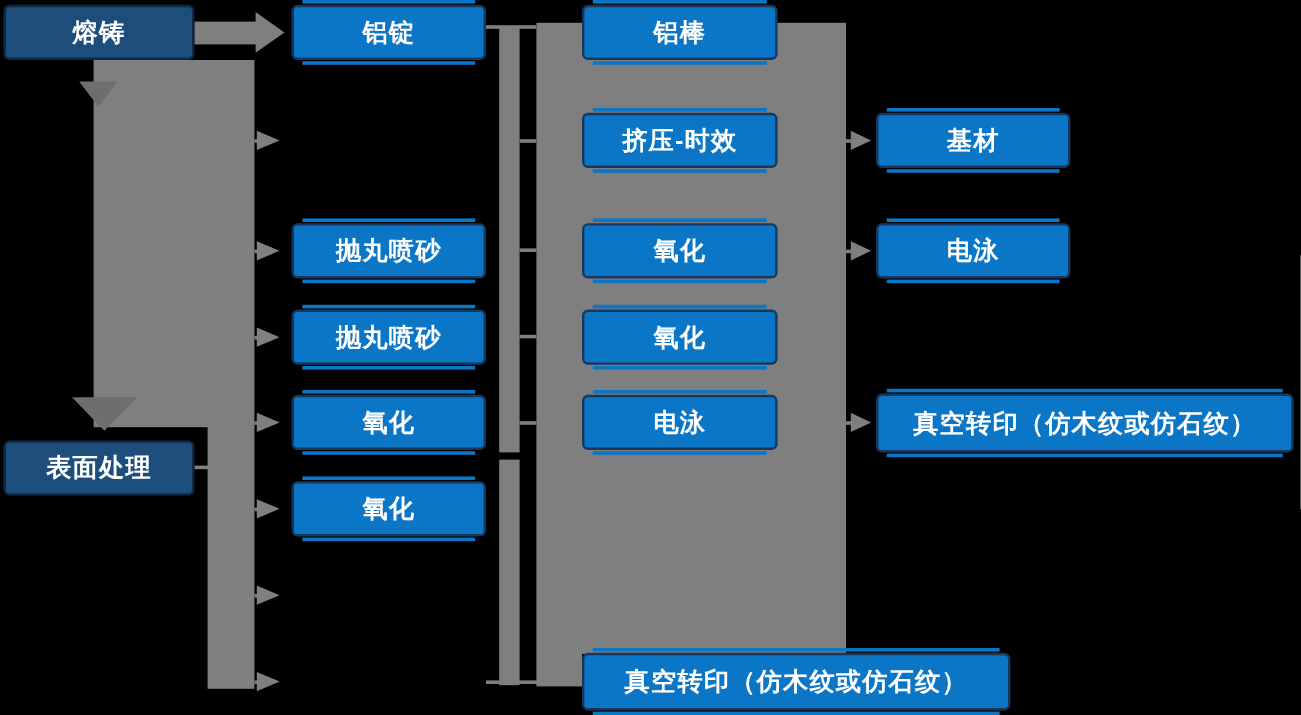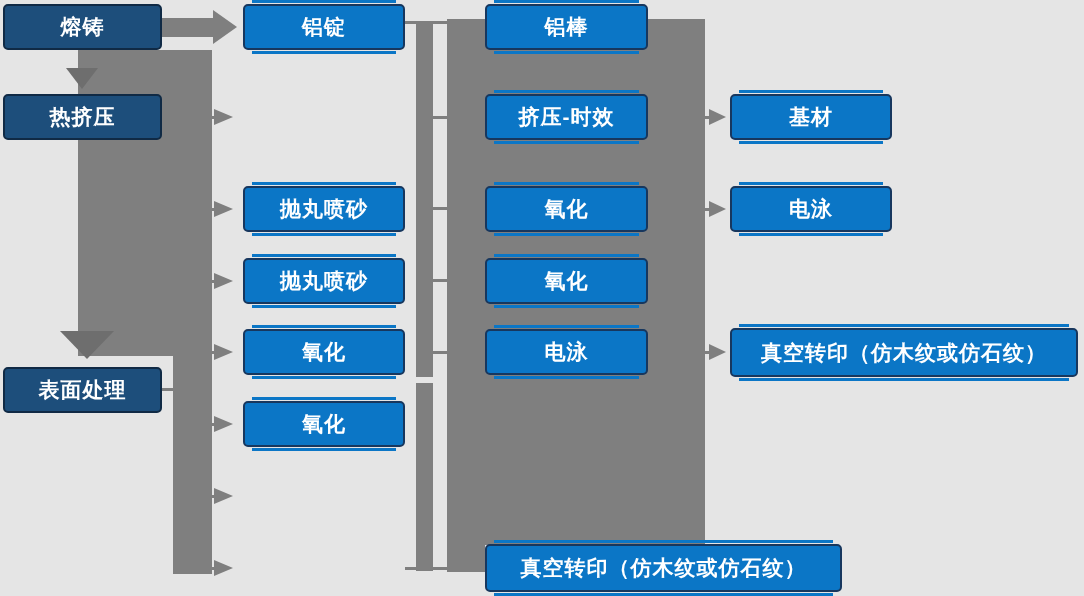--- a/index.html
+++ b/index.html
@@ -1,19 +1,19 @@
 <!DOCTYPE html>
 <html><head>
 <meta charset="utf-8">
 <style>
   html,body{margin:0;padding:0;background:#ffffff;}
   .canvas{
     position:relative;
     width:1084px;height:596px;
-    background:#e5e5e5;
+    background:#000000;
     overflow:hidden;
     font-family:"Liberation Sans","DejaVu Sans",sans-serif;
   }
   .layer{position:absolute;left:0;top:0;width:100%;height:100%;}
   #connector-layer{z-index:1;}
   #node-layer{z-index:2;}
   .crect{position:absolute;}
   .node{
     position:absolute;
     box-sizing:border-box;
@@ -82,23 +82,20 @@
       <div class="tri" style="left: 709px; top: 108.5px; border-top: 8.5px solid transparent; border-bottom: 8.5px solid transparent; border-left: 17px solid rgb(127, 127, 127);"></div>
       <div class="tri" style="left: 709px; top: 200.5px; border-top: 8.5px solid transparent; border-bottom: 8.5px solid transparent; border-left: 17px solid rgb(127, 127, 127);"></div>
       <div class="tri" style="left: 709px; top: 343.5px; border-top: 8.5px solid transparent; border-bottom: 8.5px solid transparent; border-left: 17px solid rgb(127, 127, 127);"></div>
       <div class="tri" style="left: 66px; top: 68px; border-left: 16px solid transparent; border-right: 16px solid transparent; border-top: 21px solid rgb(110, 110, 110);"></div>
       <div class="tri" style="left: 60px; top: 331px; border-left: 27px solid transparent; border-right: 27px solid transparent; border-top: 28px solid rgb(110, 110, 110);"></div>
     </div>
   <div class="layer" id="node-layer">
       <div class="node dark" style="left: 3px; top: 4px; width: 159px; height: 46px;">
         <span>熔铸</span>
       </div>
-      <div class="node dark" style="left: 3px; top: 94px; width: 159px; height: 46px;">
-        <span>热挤压</span>
-      </div>
       <div class="node dark" style="left: 3px; top: 367px; width: 159px; height: 46px;">
         <span>表面处理</span>
       </div>
       <div class="node light" style="left: 243px; top: 4px; width: 162px; height: 46px;">
         <span>铝锭</span>
       </div>
       <div class="node light" style="left: 243px; top: 186px; width: 162px; height: 46px;">
         <span>抛丸喷砂</span>
       </div>
       <div class="node light" style="left: 243px; top: 258px; width: 162px; height: 46px;">

